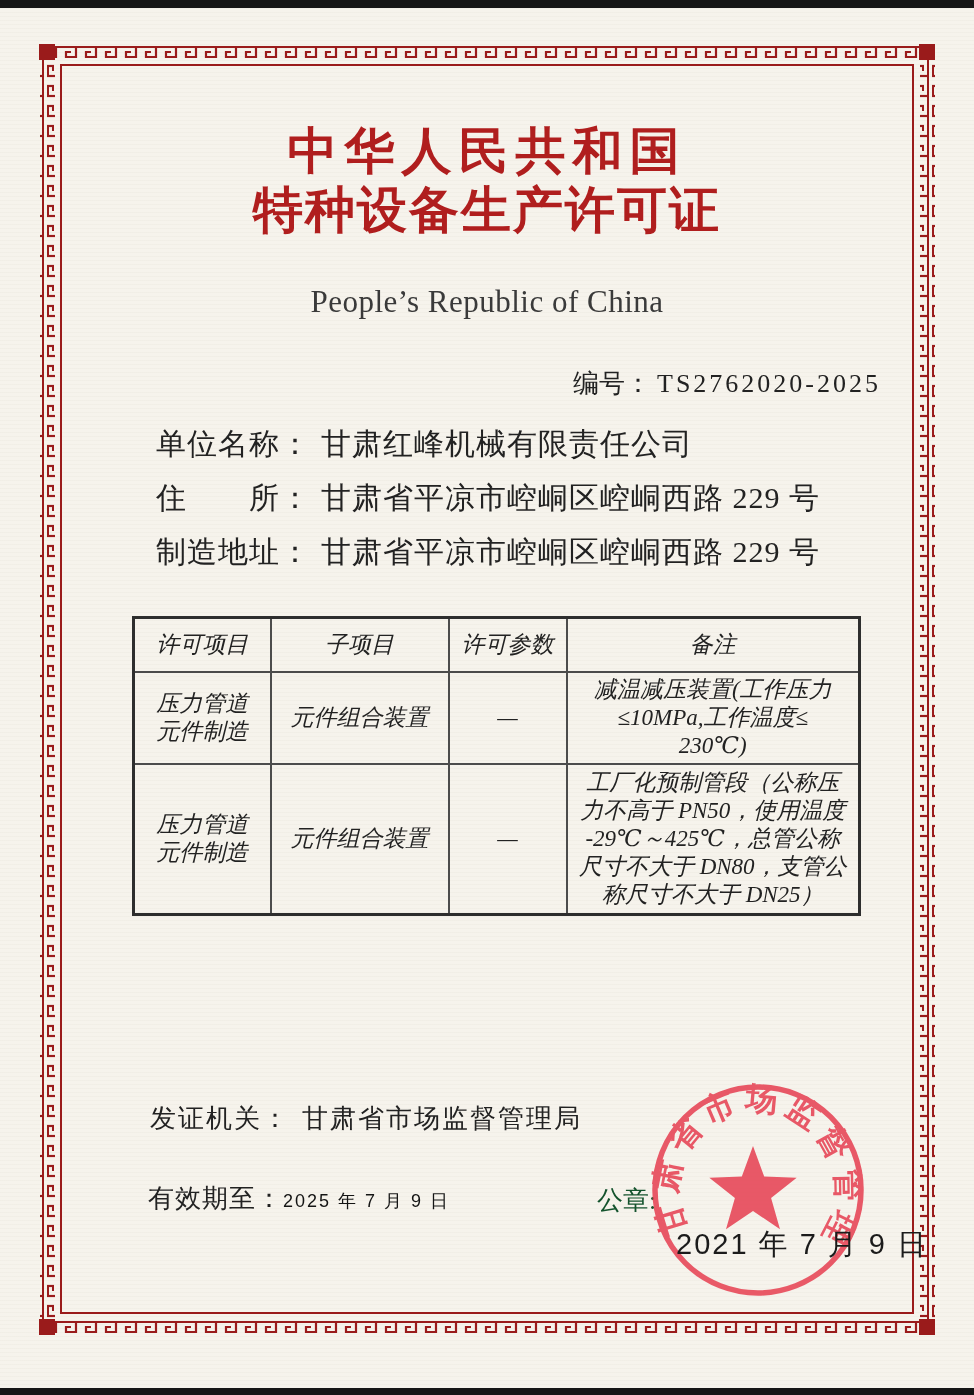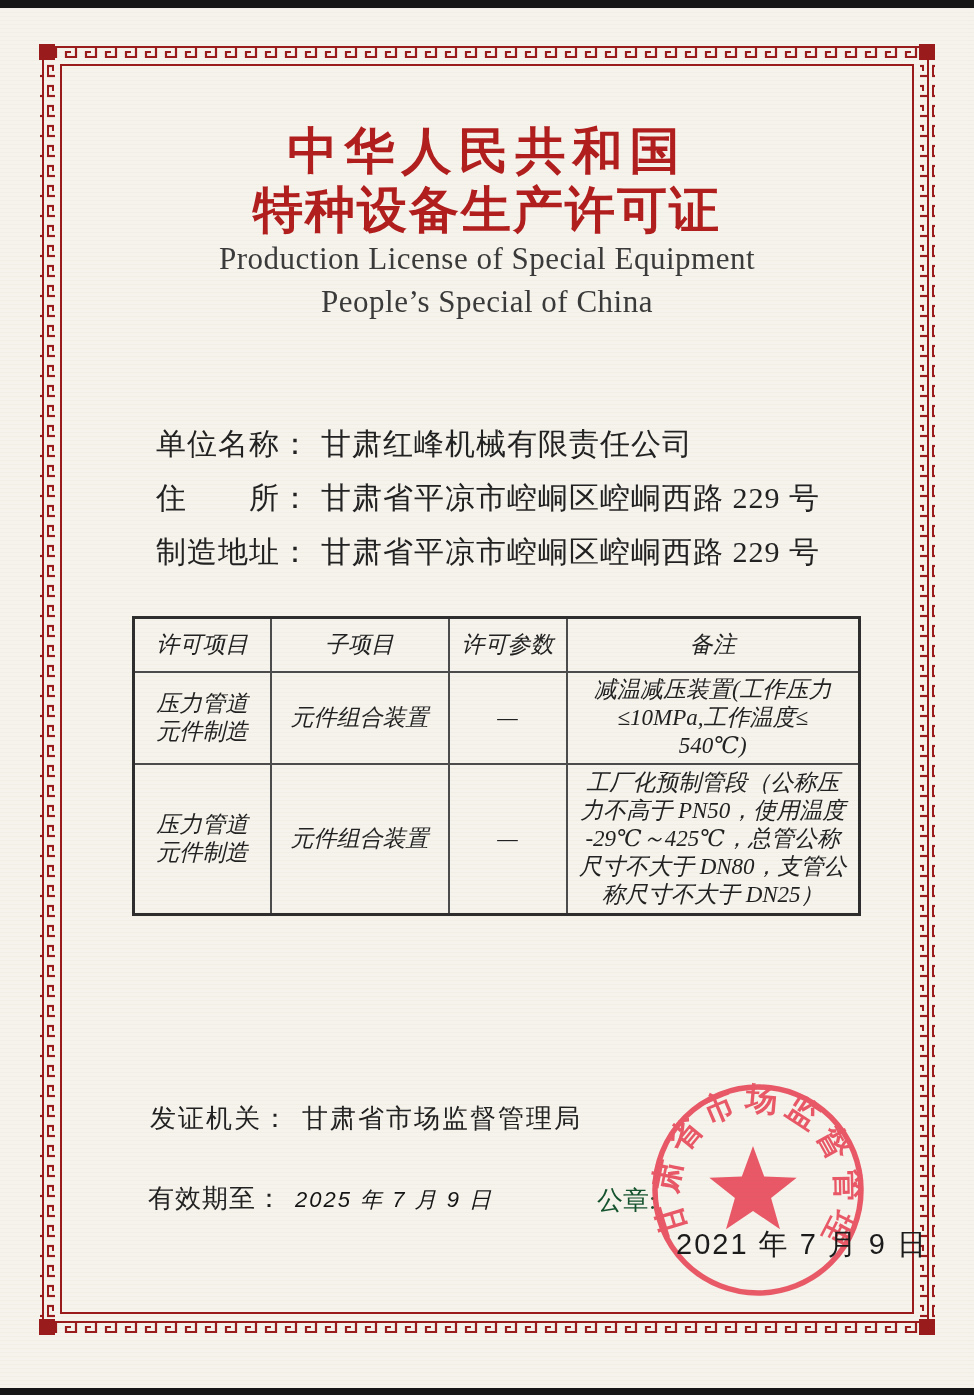--- a/index.html
+++ b/index.html
@@ -47,40 +47,42 @@
     padding:2px 4px;font-weight:normal;line-height:28px;
   }
   table.lic-table tr.hrow{height:54px;}
   table.lic-table tr.r0{height:92px;}
   table.lic-table tr.r1{height:151px;}
   td.remark{text-align:left;padding:4px 8px;}
   .pre{white-space:pre-line;}
   .authority-line{top:1101px;left:150px;font-size:26px;letter-spacing:2px;}
   .authority-line .field-value{margin-left:12px;}
   .valid-line{top:1181px;left:148px;font-size:26px;letter-spacing:1px;}
-  .valid-line .date-value{font-family:"Liberation Sans","DejaVu Sans",sans-serif;font-size:22px;margin-left:12px;letter-spacing:2px;color:#141414;font-style:italic;}
+  .valid-line .date-value{font-family:"Liberation Sans","DejaVu Sans",sans-serif;font-size:18px;letter-spacing:2px;color:#141414;}
   .seal-label{top:1183px;left:597px;font-size:26px;color:#14532d;z-index:1;}
   .seal-date{
     top:1180px;left:676px;z-index:5;
     font-family:"Liberation Sans","DejaVu Sans",sans-serif;
     font-size:29px;color:#1b1b1b;letter-spacing:2px;margin-top:45px;
   }
 </style>
 </head>
 <body>
 
 <div class="paper-texture"></div>
 
 <div class="content">
 
   <div class="abs title-cn t1">中华人民共和国</div>
   <div class="abs title-cn t2">特种设备生产许可证</div>
-  <div class="abs title-en en1">Production License of Special Equipment</div>
-  <div class="abs title-en en2">People’s Special of China</div>
+  <div class="abs title-en en2">People’s Republic of China</div>
 
+  <div class="abs license-line">
+    <span>编号：</span><span class="num">TS2762020-2025</span>
+  </div>
 
   <div class="abs field-row f0">
     <span class="field-label">单位名称：</span><span class="field-value">甘肃红峰机械有限责任公司</span>
   </div>
   <div class="abs field-row f1">
     <span class="field-label">住　　所：</span><span class="field-value">甘肃省平凉市崆峒区崆峒西路 229 号</span>
   </div>
   <div class="abs field-row f2">
     <span class="field-label">制造地址：</span><span class="field-value">甘肃省平凉市崆峒区崆峒西路 229 号</span>
   </div>
@@ -100,21 +102,21 @@
       <th>许可参数</th>
       <th>备注</th>
     </tr>
     <tr class="r0">
       <td class="pre">压力管道
 元件制造</td>
       <td>元件组合装置</td>
       <td>—</td>
       <td class="remark pre">减温减压装置(工作压力
 ≤10MPa,工作温度≤
-540℃)</td>
+230℃)</td>
     </tr>
     <tr class="r1">
       <td class="pre">压力管道
 元件制造</td>
       <td>元件组合装置</td>
       <td>—</td>
       <td class="remark pre">工厂化预制管段（公称压
 力不高于 PN50，使用温度
 -29℃～425℃，总管公称
 尺寸不大于 DN80，支管公

